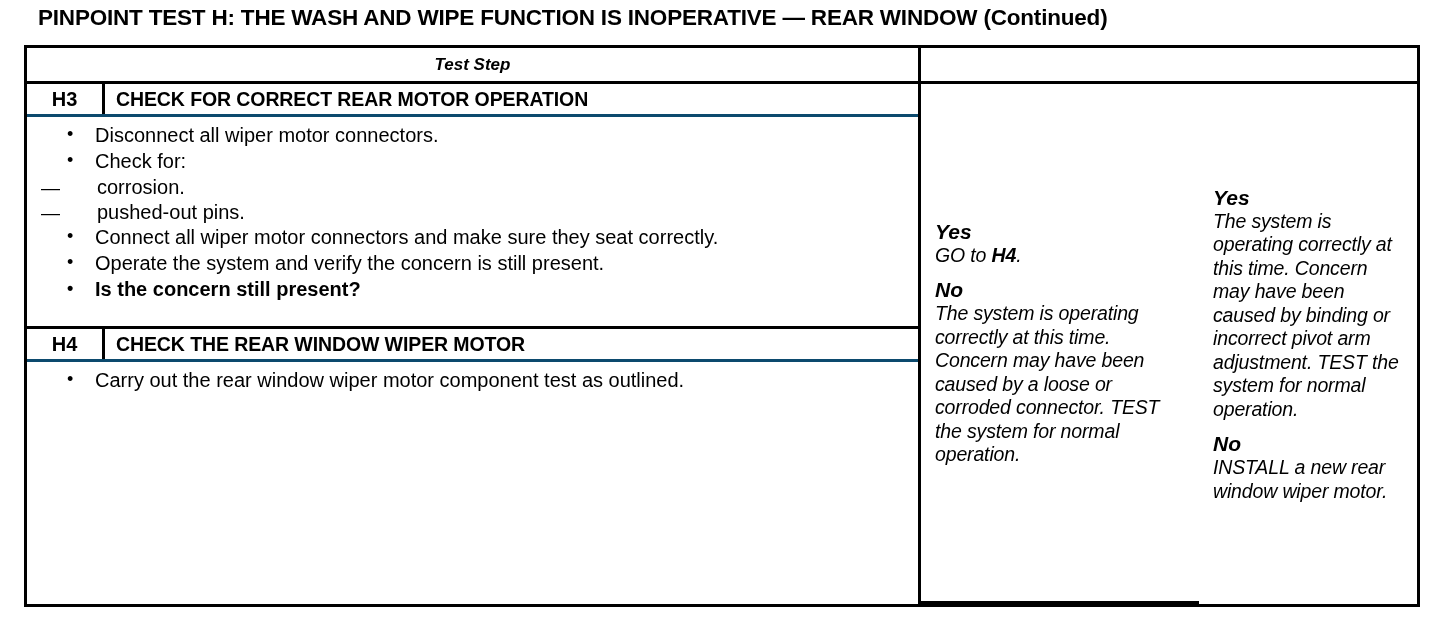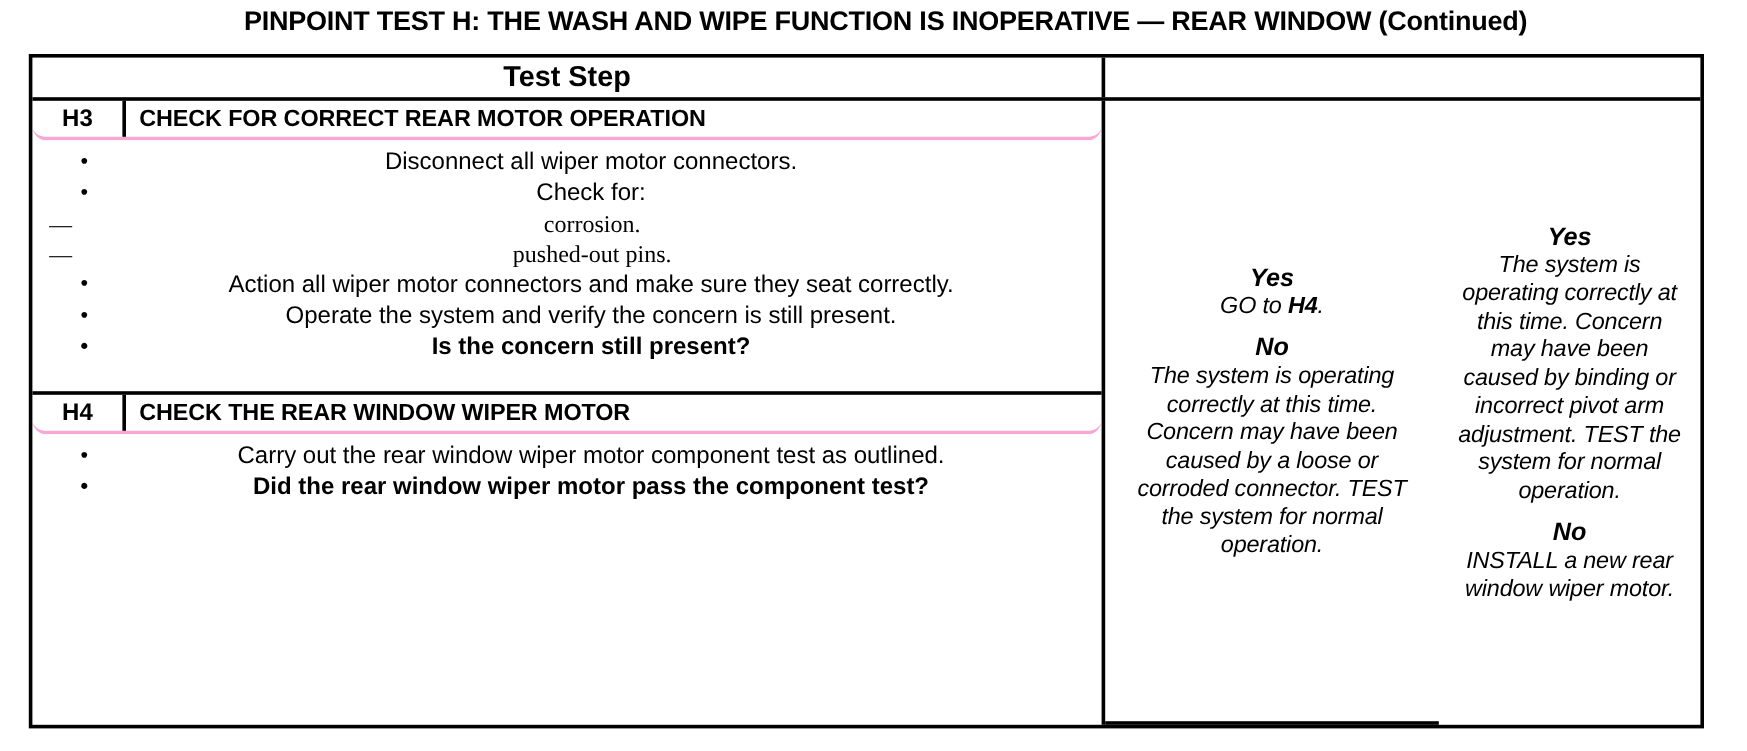--- a/index.html
+++ b/index.html
@@ -14,21 +14,20 @@
     font-family: "Liberation Sans", sans-serif;
     color: #000000;
     overflow: hidden;
   }
 
   .page {
     position: relative;
     width: 1456px;
     height: 626px;
     box-sizing: border-box;
-    text-align: center;
   }
 
   
   .doc-title {
     position: absolute;
     left: 38px;
     top: 4px;
     width: 1400px;
     font-size: 22.5px;
     font-weight: bold;
@@ -55,23 +54,24 @@
     display: flex;
     height: 36px;
     flex: 0 0 36px;
     border-bottom: 3px solid #000;
     box-sizing: border-box;
   }
   .th {
     display: flex;
     align-items: center;
     justify-content: center;
-    font-size: 24px;
-    font-weight: bold;
-    box-sizing: border-box;
+    font-size: 17px;
+    font-weight: bold;
+    box-sizing: border-box;
+    font-style: italic;
   }
   .th-step {
     width: 894px;
     flex: 0 0 894px;
     border-right: 3px solid #000;
   }
   .th-result {
     flex: 1 1 auto;
   }
 
@@ -103,23 +103,22 @@
     display: flex;
     flex-direction: column;
   }
   .step-block.b1 { flex: 0 0 245px; border-bottom: 3px solid #000; }
   .step-block.b2 { flex: 1 1 auto; }
 
   .step-head {
     display: flex;
     height: 33px;
     flex: 0 0 33px;
-    border-bottom: 3px solid #f9a8d4;
-    box-sizing: border-box;
-    border-radius: 12px;
+    border-bottom: 3px solid #0c4a6e;
+    box-sizing: border-box;
   }
   .step-id {
     width: 78px;
     flex: 0 0 78px;
     border-right: 3px solid #000;
     box-sizing: border-box;
     display: flex;
     align-items: center;
     justify-content: center;
     font-size: 20px;
@@ -161,21 +160,20 @@
     top: -1px;
     font-size: 18px;
     line-height: 25px;
   }
   ul.bullets > li.bold { font-weight: bold; }
 
   ul.dashes {
     list-style: none;
     margin: 0;
     padding: 0;
-    font-family: Liberation Serif, serif;
   }
   ul.dashes > li {
     position: relative;
     padding-left: 56px;
     font-size: 20px;
     line-height: 25px;
   }
   ul.dashes > li::before {
     content: "\2014";
     position: absolute;
@@ -235,36 +233,35 @@
           <div class="step-body">
             <ul class="bullets">
               <li>Disconnect all wiper motor connectors.</li>
               <li>Check for:</li>
             </ul>
             <ul class="dashes">
               <li>corrosion.</li>
               <li>pushed-out pins.</li>
             </ul>
             <ul class="bullets">
-              <li>Action all wiper motor connectors and make sure they seat correctly.</li>
+              <li>Connect all wiper motor connectors and make sure they seat correctly.</li>
               <li>Operate the system and verify the concern is still present.</li>
               <li class="bold">Is the concern still present?</li>
             </ul>
           </div>
         </div>
 
         <div class="step-block b2">
           <div class="step-head">
             <div class="step-id">H4</div>
             <div class="step-title">CHECK THE REAR WINDOW WIPER MOTOR</div>
           </div>
           <div class="step-body">
             <ul class="bullets">
               <li>Carry out the rear window wiper motor component test as outlined.</li>
-              <li class="bold">Did the rear window wiper motor pass the component test?</li>
             </ul>
           </div>
         </div>
 
       </div>
 
       <div class="col-result">
 
         <div class="result-block r1">
           <div class="res-label first">Yes</div>

